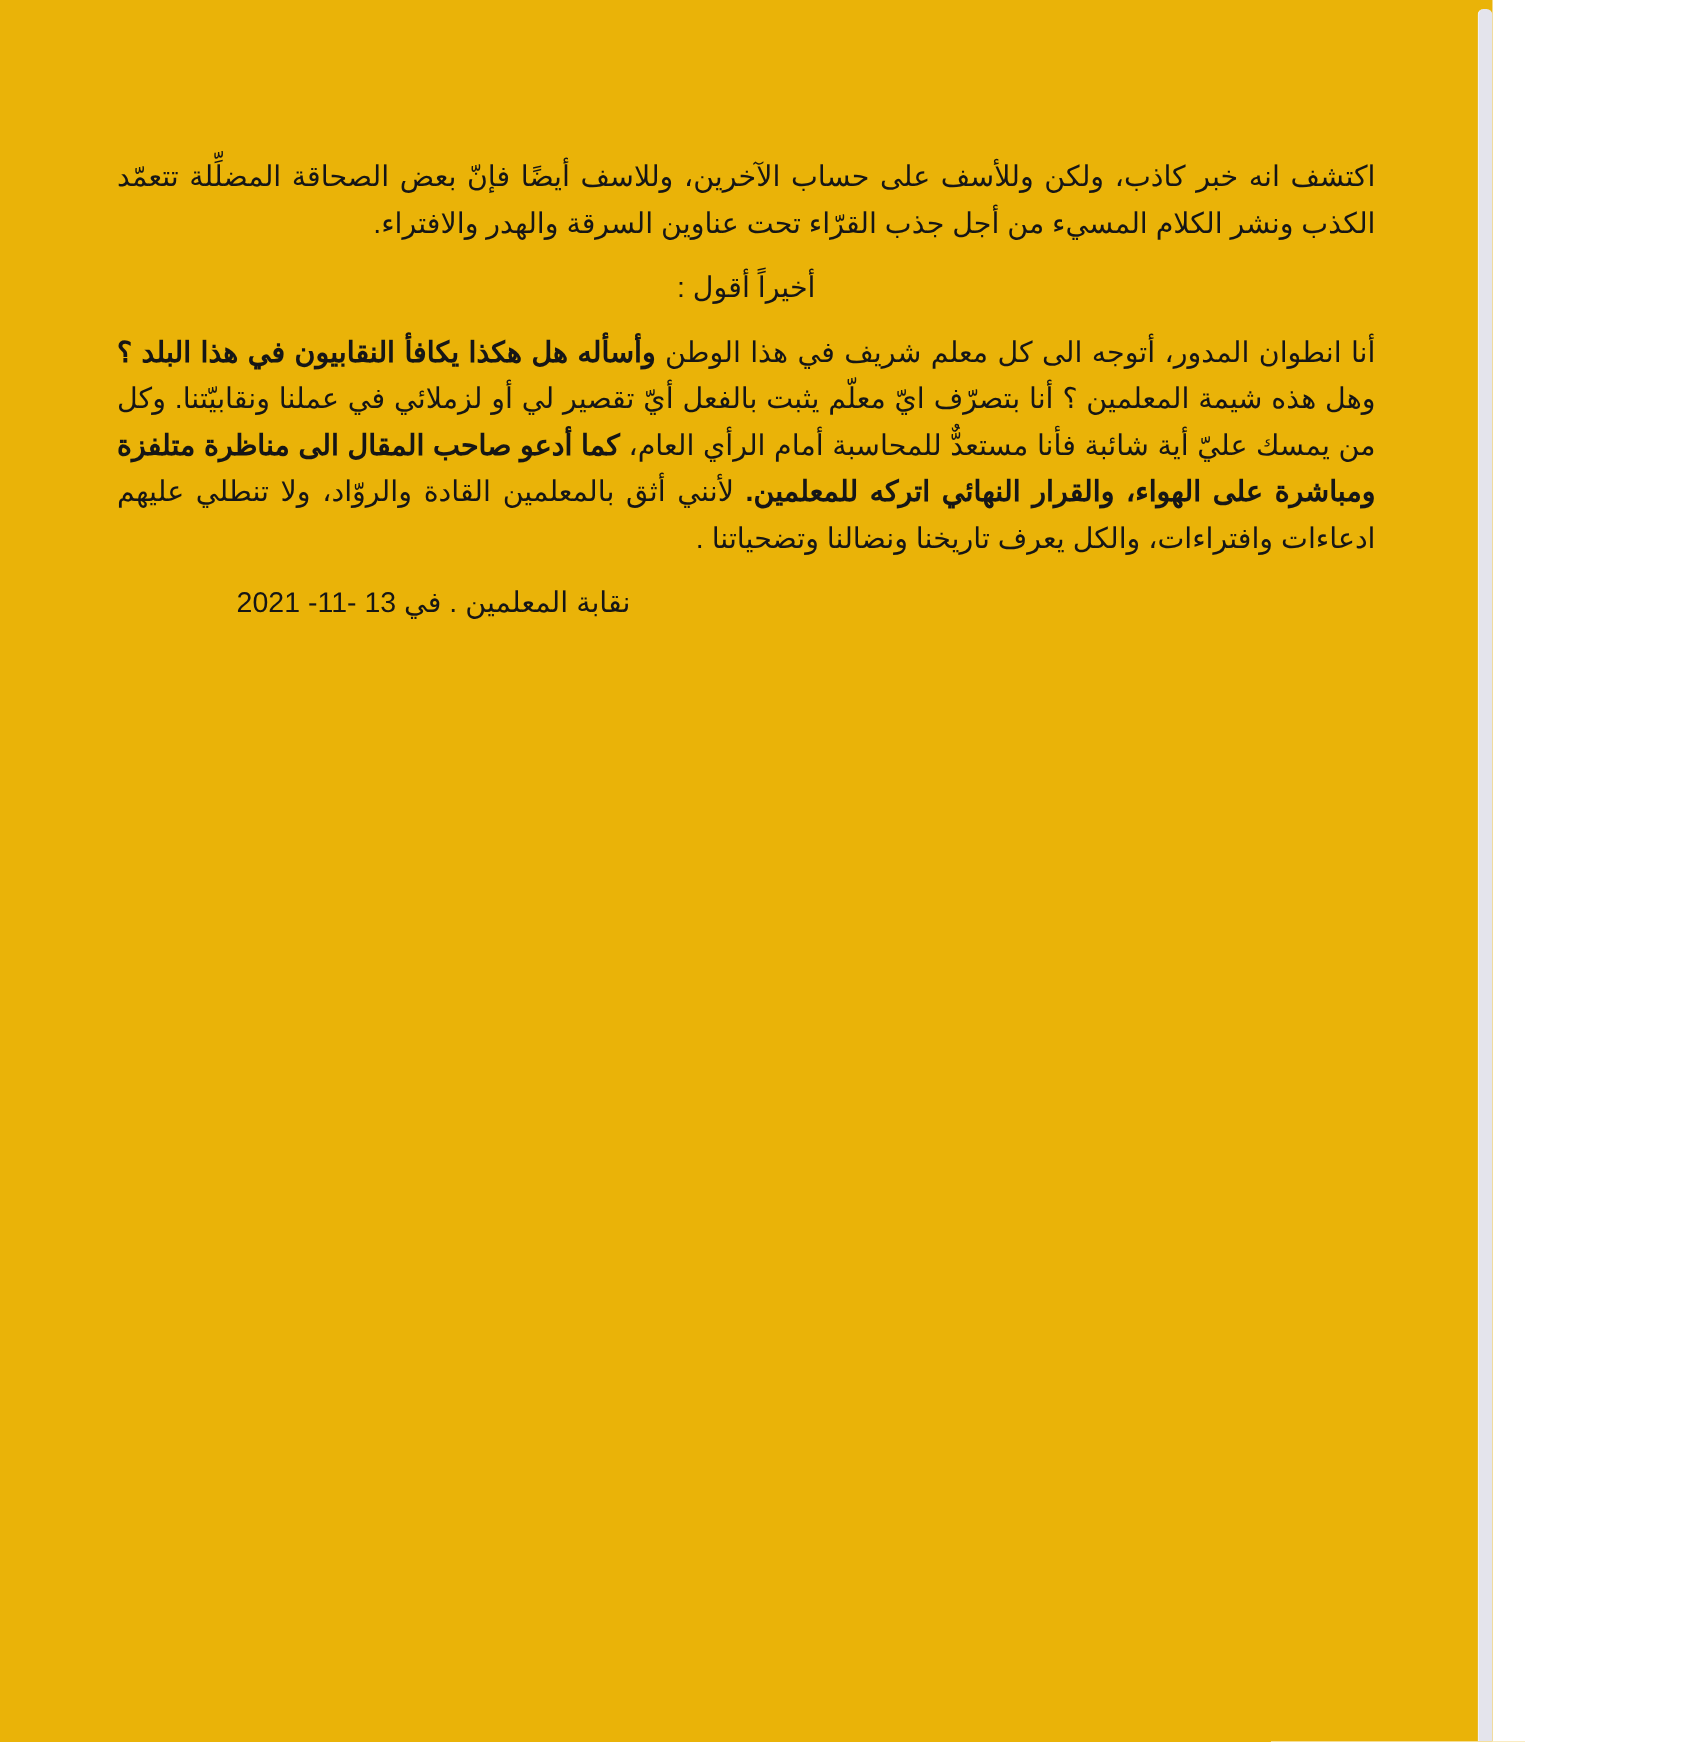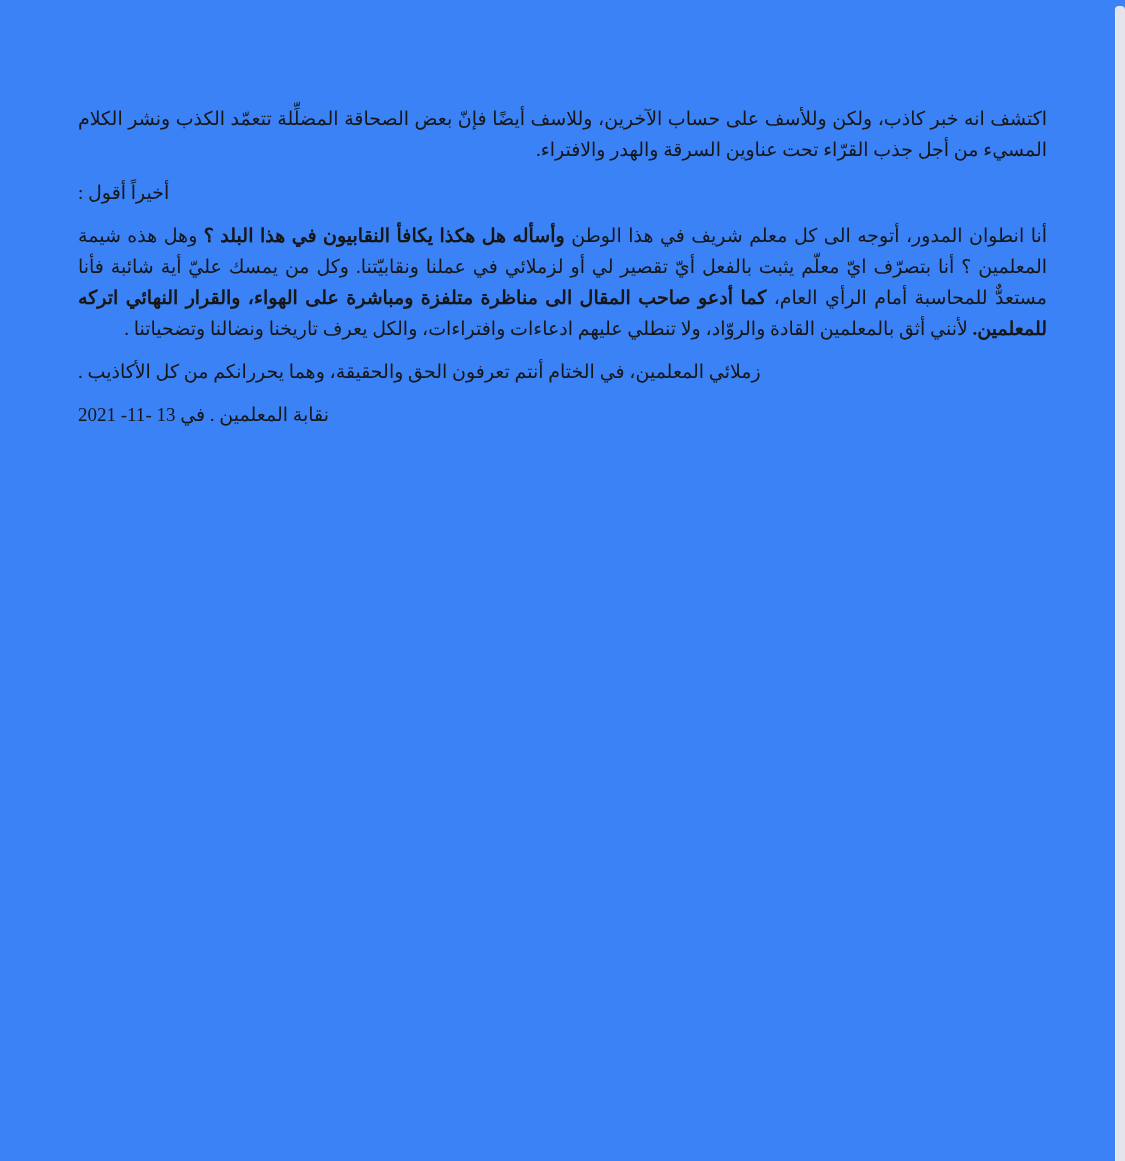--- a/index.html
+++ b/index.html
@@ -2,40 +2,40 @@
 <html lang="ar"><head>
 <meta charset="utf-8">
 <style>
   html, body {
     margin: 0;
     padding: 0;
     background: #ffffff;
   }
   .page {
     position: relative;
-    width: 1125px;
+    width: 995px;
     height: 1161px;
-    background: #3b82f6;
+    background: #eab308;
     overflow: hidden;
-    font-family: Liberation Serif, serif;
+    font-family: Liberation Sans, sans-serif;
     color: #161616;
   }
   .letter {
     direction: rtl;
     unicode-bidi: embed;
     padding: 103px 78px 0 78px;
     font-size: 19px;
     line-height: 31px;
     text-align: justify;
   }
   .para {
     margin: 0 0 12px 0;
     text-align: justify;
   }
-  .para.align-right { text-align: left; }
+  .para.align-right { text-align: center; }
   .bold { font-weight: 700; }
   .scroll-track {
     position: absolute;
     top: 6px;
     right: 0;
     width: 9px;
     height: 1155px;
     background: #e4e4ec;
     border-left: 1px solid #f0f1f5;
     border-top-left-radius: 4px;
@@ -43,17 +43,16 @@
   }
 </style>
 </head>
 <body>
 
 <div class="page">
   <main class="letter">
       <p class="para"><span class="">اكتشف انه خبر كاذب، ولكن وللأسف على حساب الآخرين، وللاسف أيضًا فإنّ بعض الصحاقة المضلِّلة تتعمّد الكذب ونشر الكلام المسيء من أجل  جذب القرّاء تحت عناوين السرقة والهدر والافتراء.</span></p>
       <p class="para align-right"><span class="">أخيراً أقول :</span></p>
       <p class="para"><span class="">أنا انطوان المدور، أتوجه الى كل معلم شريف في هذا الوطن </span><span class="bold">وأسأله هل هكذا يكافأ النقابيون في هذا البلد ؟</span><span class=""> وهل هذه شيمة المعلمين ؟ أنا بتصرّف ايّ معلّم يثبت بالفعل أيّ تقصير لي أو لزملائي في عملنا ونقابيّتنا. وكل من يمسك عليّ أية شائبة فأنا مستعدٌّ للمحاسبة أمام الرأي العام، </span><span class="bold">كما أدعو صاحب المقال الى مناظرة متلفزة ومباشرة على الهواء، والقرار النهائي اتركه للمعلمين.</span><span class=""> لأنني أثق  بالمعلمين  القادة والروّاد، ولا تنطلي عليهم ادعاءات وافتراءات، والكل يعرف تاريخنا ونضالنا وتضحياتنا .</span></p>
-      <p class="para align-right"><span class="">زملائي المعلمين، في الختام أنتم تعرفون الحق والحقيقة، وهما يحررانكم من كل الأكاذيب .</span></p>
       <p class="para align-right" style="margin-right: 417px;"><span class="">نقابة المعلمين . في 13 -11-    2021</span></p>
     </main>
   <div class="scroll-track"></div>
 </div>
 
 </body></html>

